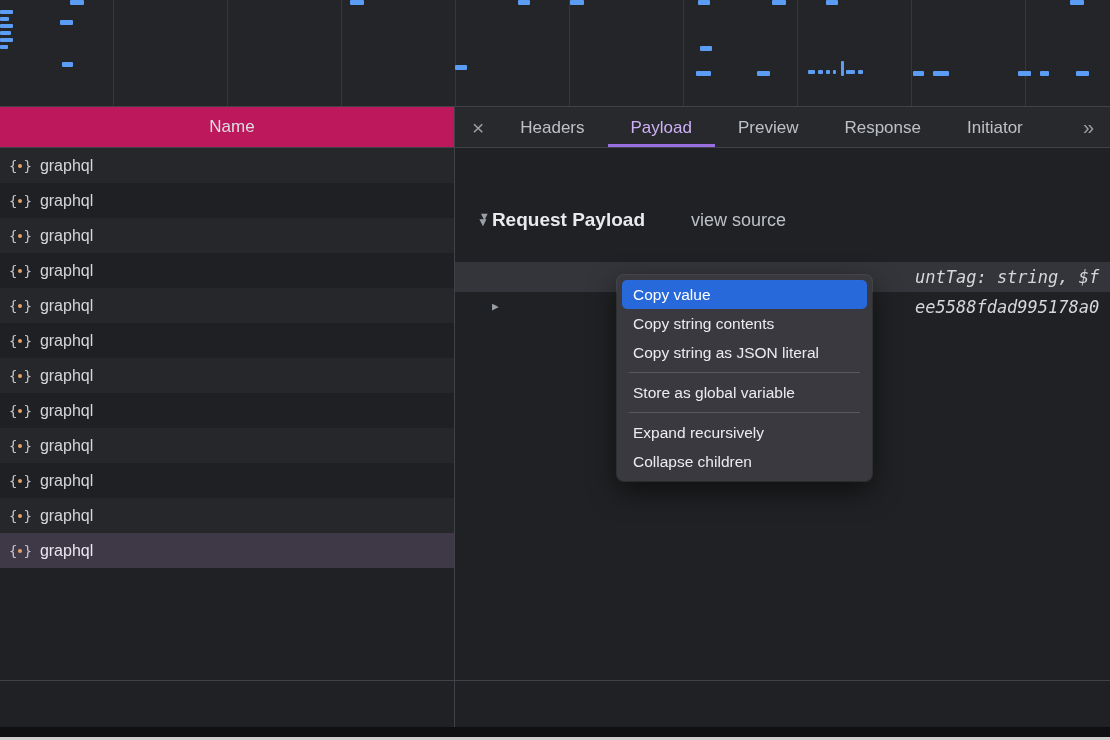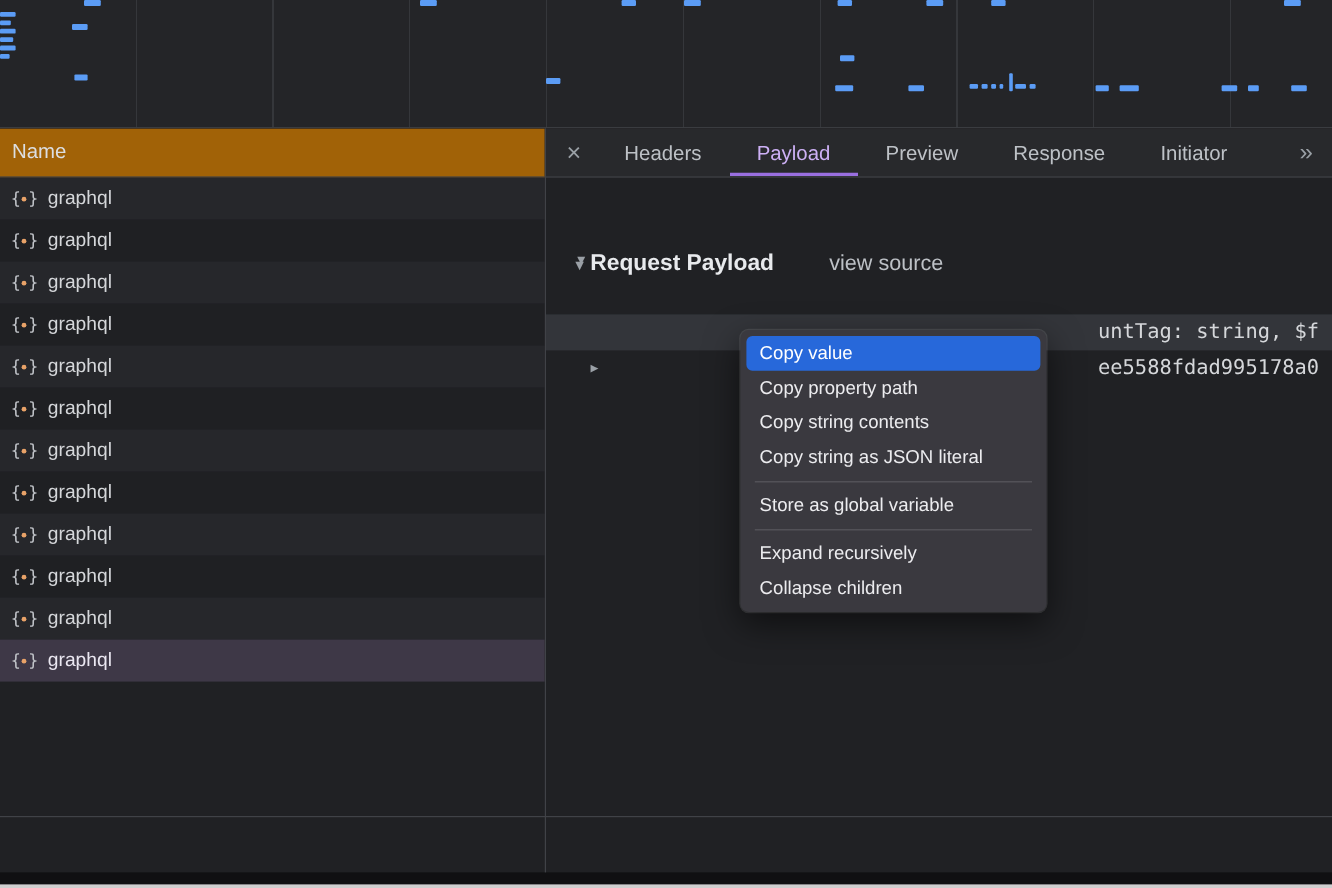--- a/index.html
+++ b/index.html
@@ -11,21 +11,21 @@
             border-bottom:1px solid #404247;
             background-image:repeating-linear-gradient(to right,transparent 0,transparent 113px,#35373b 113px,#35373b 114px);}
   .tl-bar{position:absolute;background:#5b9cf5;border-radius:1px;}
 
   
   .vdivider{position:absolute;left:454px;top:107px;width:1px;height:620px;background:#404247;z-index:3;}
 
   
   .left-panel{position:absolute;left:0;top:107px;width:454px;height:573px;overflow:hidden;background:#202124;}
   .name-header{height:40px;line-height:40px;padding-left:10px;font-size:17px;color:#dcdee1;
-               border-bottom:1px solid #404247;background:#a16207;}
+               border-bottom:1px solid #404247;background:#be185d;text-align:center;}
   .net-row{height:35px;display:flex;align-items:center;padding-left:9px;font-size:16px;color:#d5d7da;background:#1f2023;}
   .rows .net-row:nth-child(odd){background:#26272b;}
   .rows .net-row.selected{background:#3e3847;color:#eae7f1;}
   .json-icon{display:inline-flex;align-items:center;font-family:"DejaVu Sans Mono",monospace;
              font-size:14px;color:#c2c5ca;margin-right:8px;}
   .json-icon .dot{width:4px;height:4px;border-radius:50%;background:#e8a268;margin:0 1px;}
 
   
   .right-panel{position:absolute;left:455px;top:107px;right:0;height:573px;background:#202124;}
   .tabbar{height:40px;display:flex;align-items:stretch;background:#28292c;border-bottom:1px solid #404247;}
@@ -37,21 +37,21 @@
 
   .section-header{position:absolute;left:22px;top:58px;display:flex;align-items:baseline;}
   .section-header .tri{font-size:12px;color:#9aa0a6;margin-right:3px;}
   .section-title{font-size:19px;font-weight:bold;color:#e8eaed;margin-top:44px;}
   .view-source{margin-left:46px;font-size:18px;color:#bdc1c6;}
 
   .tree{position:absolute;left:0;top:95px;right:0;font-family:"DejaVu Sans Mono",monospace;
         font-size:17px;color:#d5d7da;}
   .tree-line{position:relative;height:30px;line-height:30px;white-space:pre;overflow:hidden;padding-left:42px;}
   .tree-line .tri{position:absolute;left:26px;top:0;font-size:11px;color:#9aa0a6;line-height:30px;}
-  .tree-line.indent2{padding-left:57px;}
+  .tree-line.indent2{padding-left:57px;font-style:italic;}
   .tree-line.indent2 .tri{left:37px;}
   .selected-line{background:#33353a;}
   .frag{position:absolute;left:460px;top:0;color:#d5d7da;}
 
   
   .context-menu{position:absolute;left:617px;top:275px;width:255px;background:#3a393f;border-radius:7px;
                 padding:5px 0;box-shadow:0 0 0 1px rgba(255,255,255,0.10),0 10px 28px rgba(0,0,0,0.55);z-index:10;}
   .menu-item{margin:0 5px;padding:0 11px;height:29px;line-height:29px;border-radius:5px;font-size:15.5px;
              color:#ececef;white-space:nowrap;overflow:hidden;}
   .menu-item.highlighted{background:#2768da;color:#ffffff;}
@@ -260,21 +260,20 @@
     </div>
   </div>
 
   <div class="bottom-line"></div>
   <div class="bottom-bar"></div>
   <div class="bottom-edge"></div>
 
   <div class="context-menu">
   <div class="menu-item highlighted">Copy value</div>
 
-  <div class="menu-item">Copy property path</div>
 
   <div class="menu-item">Copy string contents</div>
 
 
   <div class="menu-item">Copy string as JSON literal</div>
 
   <div class="menu-item divider"></div>
 
 
   <div class="menu-item">Store as global variable</div>

